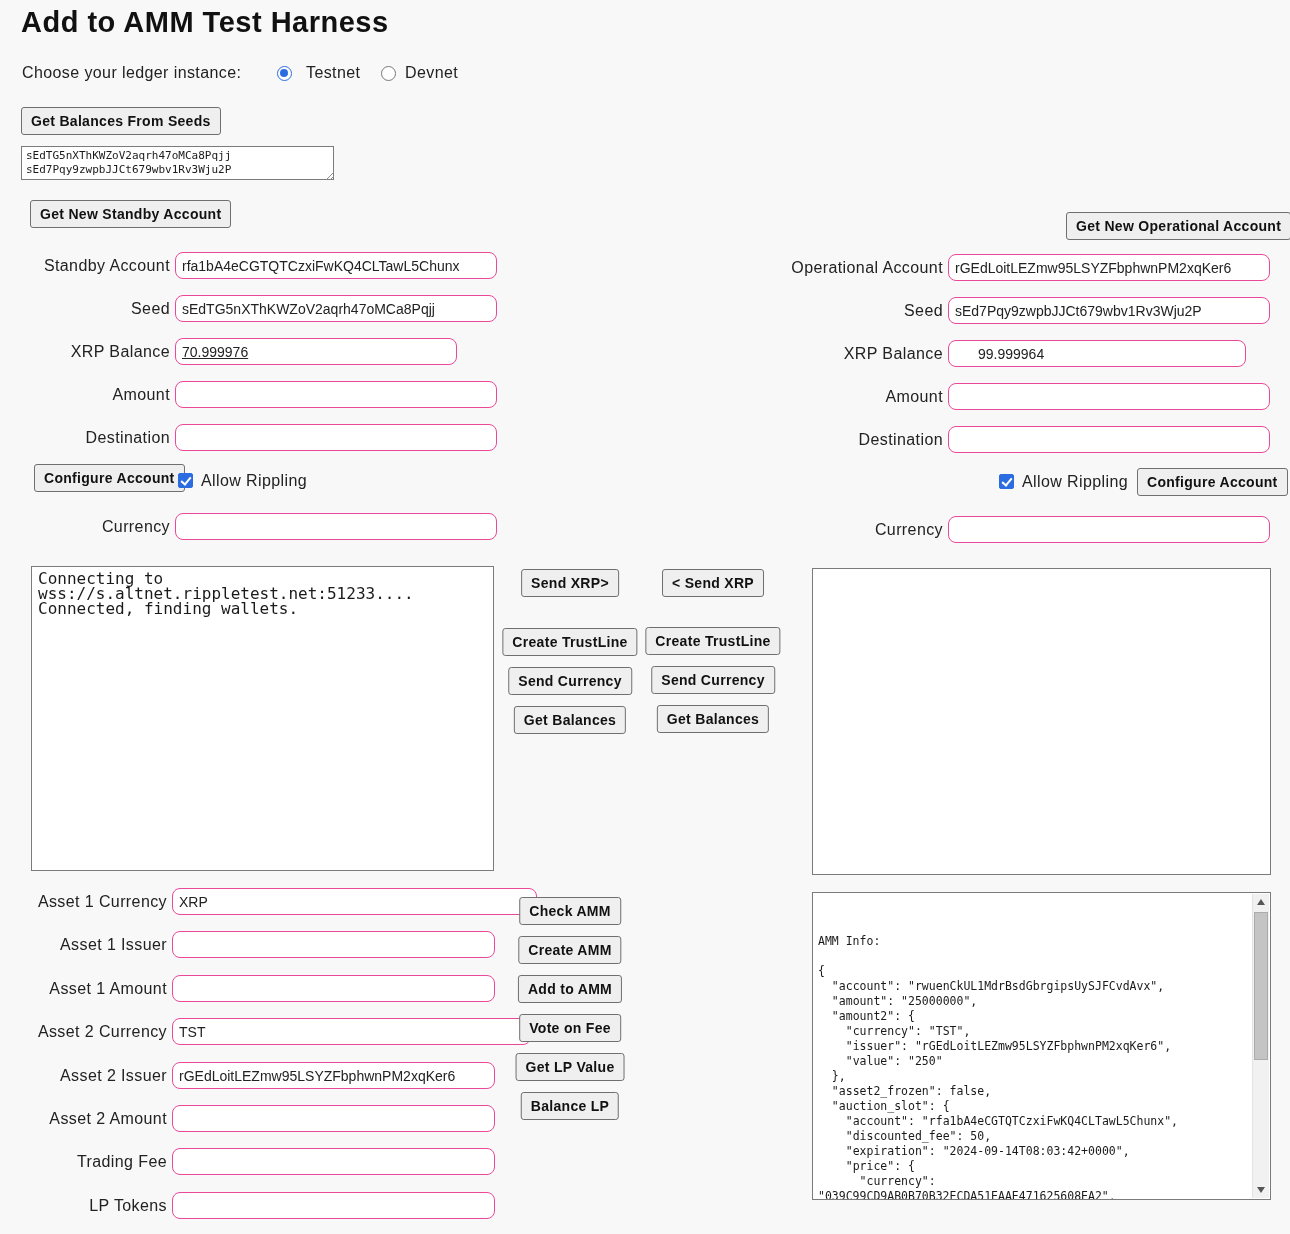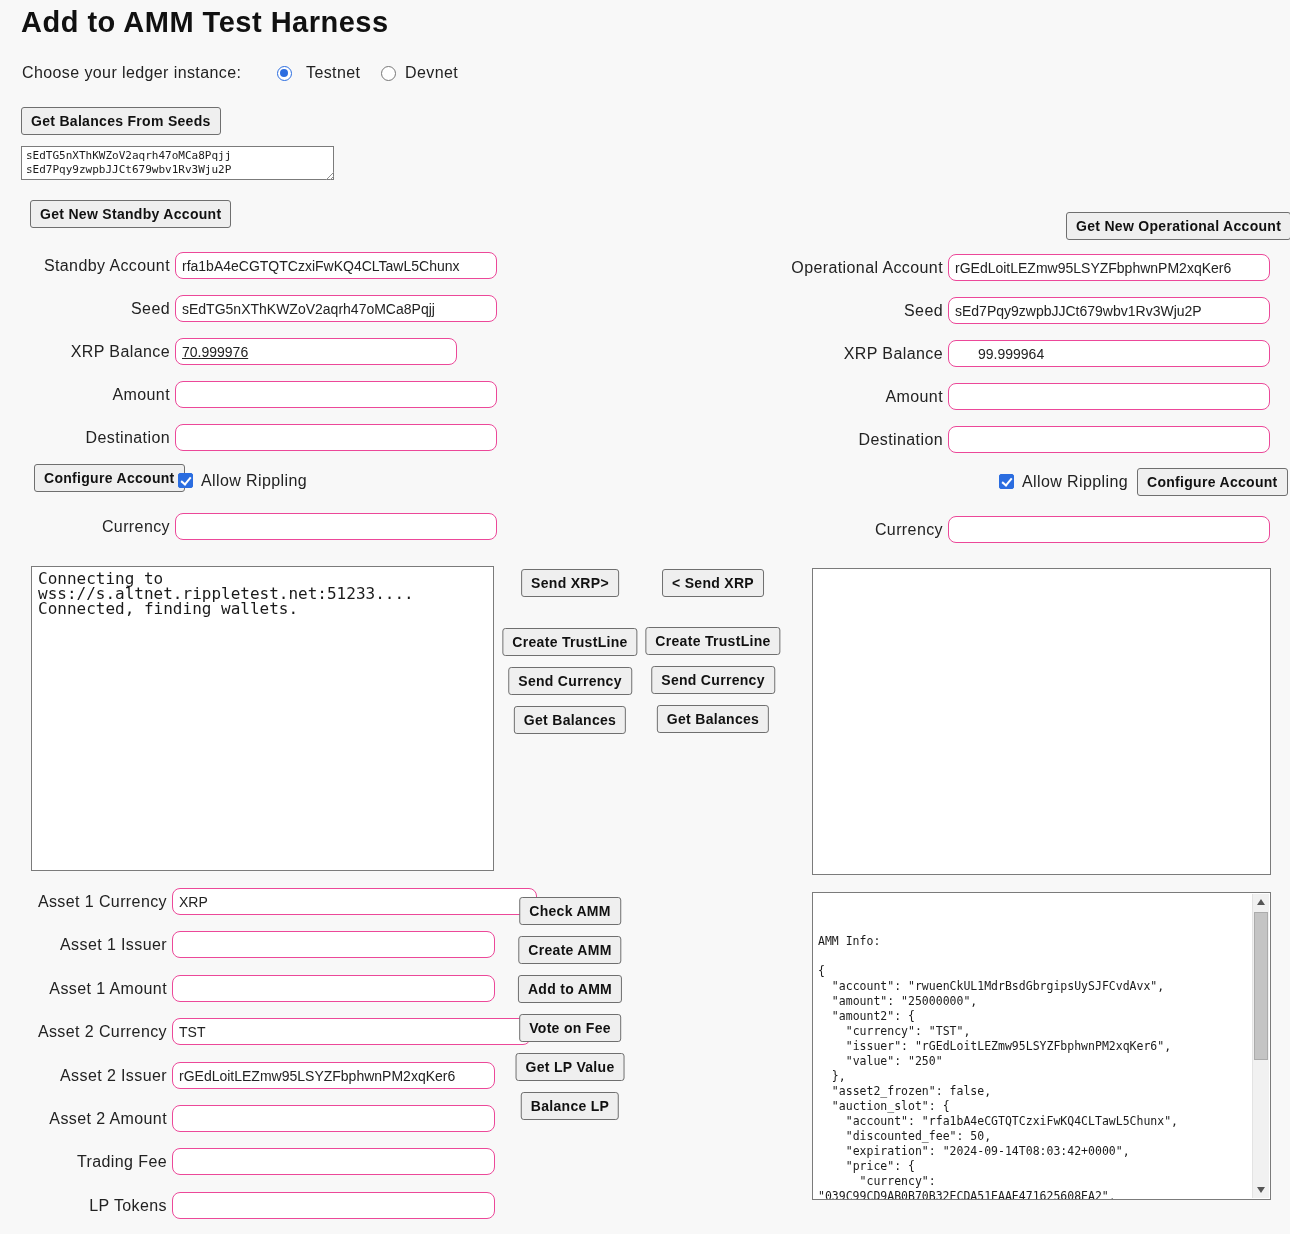--- a/index.html
+++ b/index.html
@@ -151,21 +151,21 @@
 
 <button class="btn" style="left:1066px; top:212px;">Get New Operational Account</button>
 
 <label class="lbl" style="left:770px; top:259px; width:173px;">Operational Account</label>
 <input class="inp" style="left: 948px; top: 254px; width: 322px;" value="rGEdLoitLEZmw95LSYZFbphwnPM2xqKer6">
 
 <label class="lbl" style="left:770px; top:302px; width:173px;">Seed</label>
 <input class="inp" style="left: 948px; top: 297px; width: 322px;" value="sEd7Pqy9zwpbJJCt679wbv1Rv3Wju2P">
 
 <label class="lbl" style="left:770px; top:345px; width:173px;">XRP Balance</label>
-<input class="inp" style="left: 948px; top: 340px; width: 322px; padding-left: 29px;" value="99.999964">
+<input class="inp" style="left: 948px; top: 340px; width: 298px; padding-left: 29px;" value="99.999964">
 
 <label class="lbl" style="left:770px; top:388px; width:173px;">Amount</label>
 <input class="inp" style="left: 948px; top: 383px; width: 322px;" value="">
 
 <label class="lbl" style="left:770px; top:431px; width:173px;">Destination</label>
 <input class="inp" style="left: 948px; top: 426px; width: 322px;" value="">
 
 <span class="cb checked" style="left:999px; top:474px;"></span>
 <span class="plain-text" style="left:1022px; top:473px;">Allow Rippling</span>
 <button class="btn" style="left:1137px; top:468px;">Configure Account</button>

